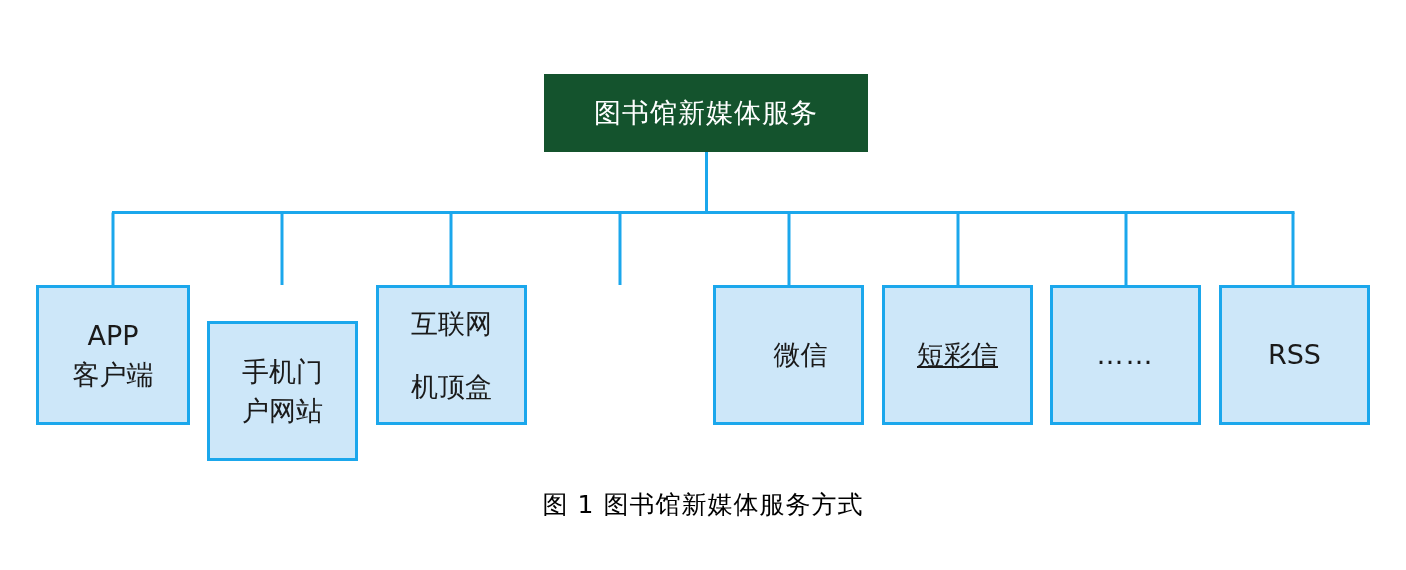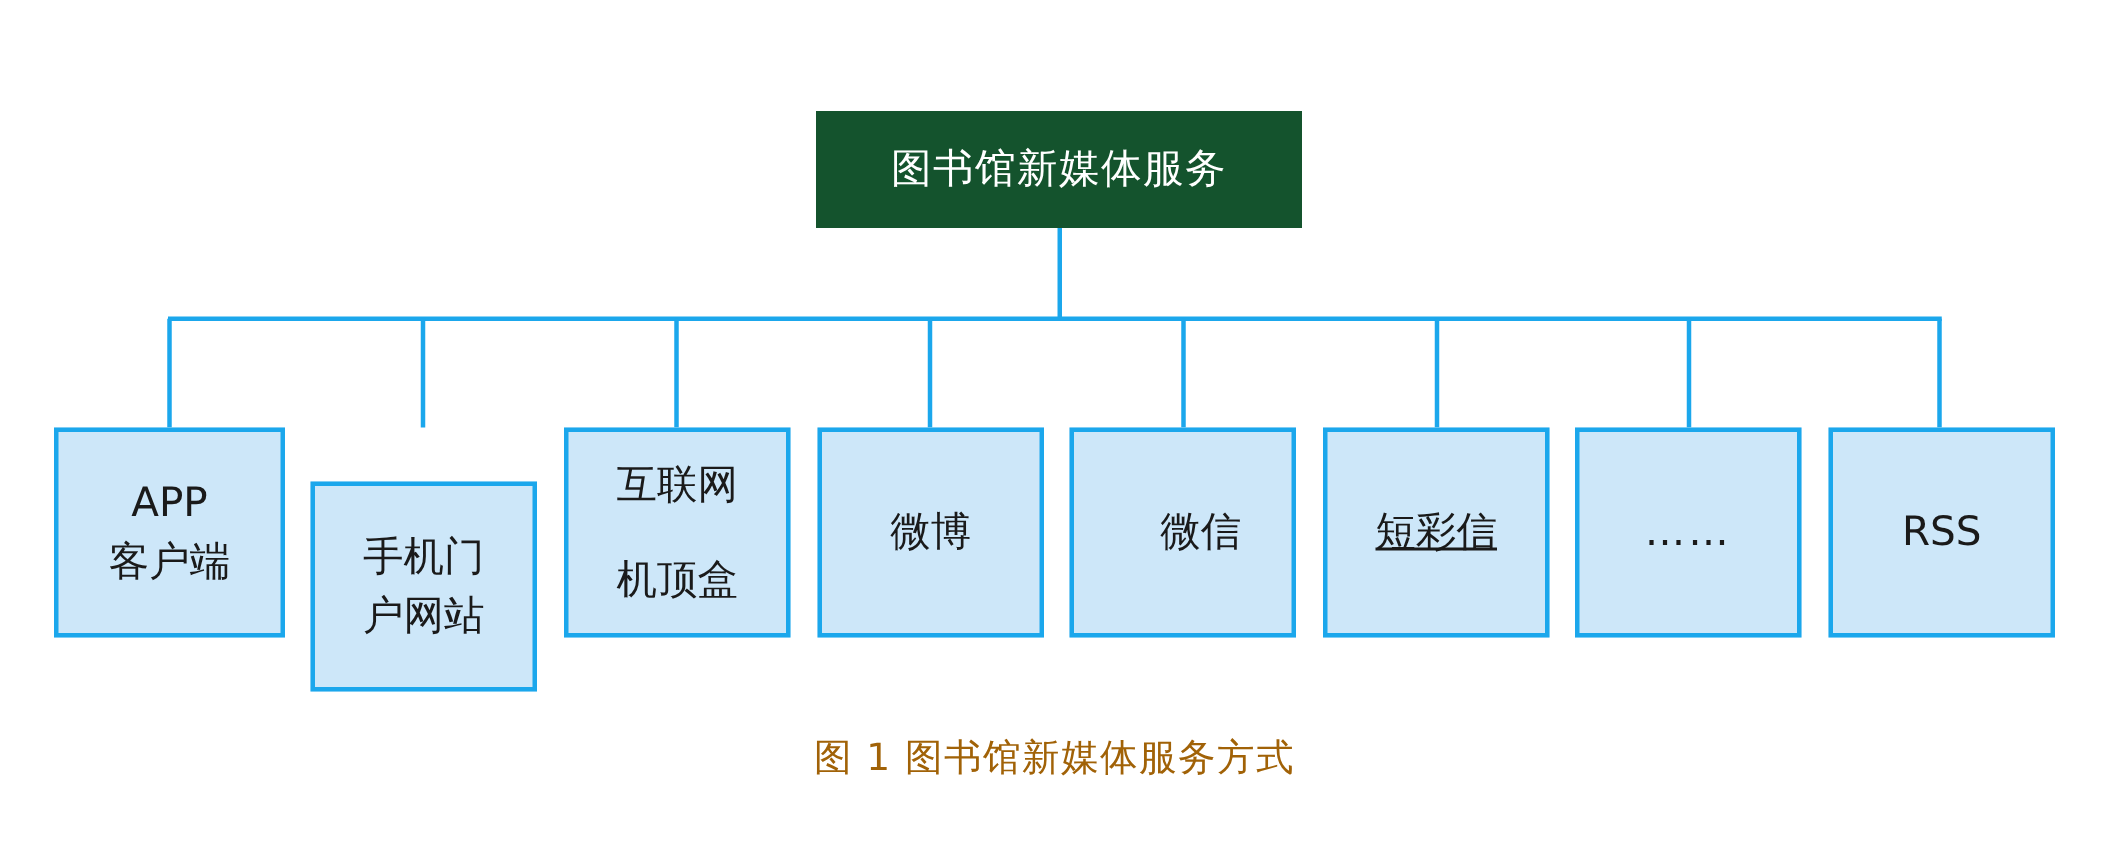--- a/index.html
+++ b/index.html
@@ -75,21 +75,21 @@
   }
 
   
   .caption {
     position: absolute;
     left: 0;
     top: 488px;
     width: 1406px;
     text-align: center;
     font-size: 25px;
-    color: #a16207;
+    color: #000000;
     letter-spacing: 1px;
     white-space: nowrap;
   }
 </style>
 </head>
 <body>
 
 <div id="figure">
 
   <svg id="connectors" viewBox="0 0 1406 570" xmlns="http://www.w3.org/2000/svg">
@@ -120,23 +120,20 @@
   <div class="leaf-node" style="left:207px; width:151px;margin-top:36px;">
     <span class="leaf-line">手机门</span>
     <span class="leaf-line">户网站</span>
   </div>
 
   <div class="leaf-node" style="left:376px; width:151px;gap:24px;">
     <span class="leaf-line">互联网</span>
     <span class="leaf-line">机顶盒</span>
   </div>
 
-  <div class="leaf-node" style="left:545px; width:151px;">
-    <span class="leaf-line">微博</span>
-  </div>
 
   <div class="leaf-node" style="left:713px; width:151px;padding-left:24px;">
     <span class="leaf-line">微信</span>
   </div>
 
   <div class="leaf-node" style="left:882px; width:151px;text-decoration:underline;">
     <span class="leaf-line">短彩信</span>
   </div>
 
   <div class="leaf-node" style="left:1050px; width:151px;">

